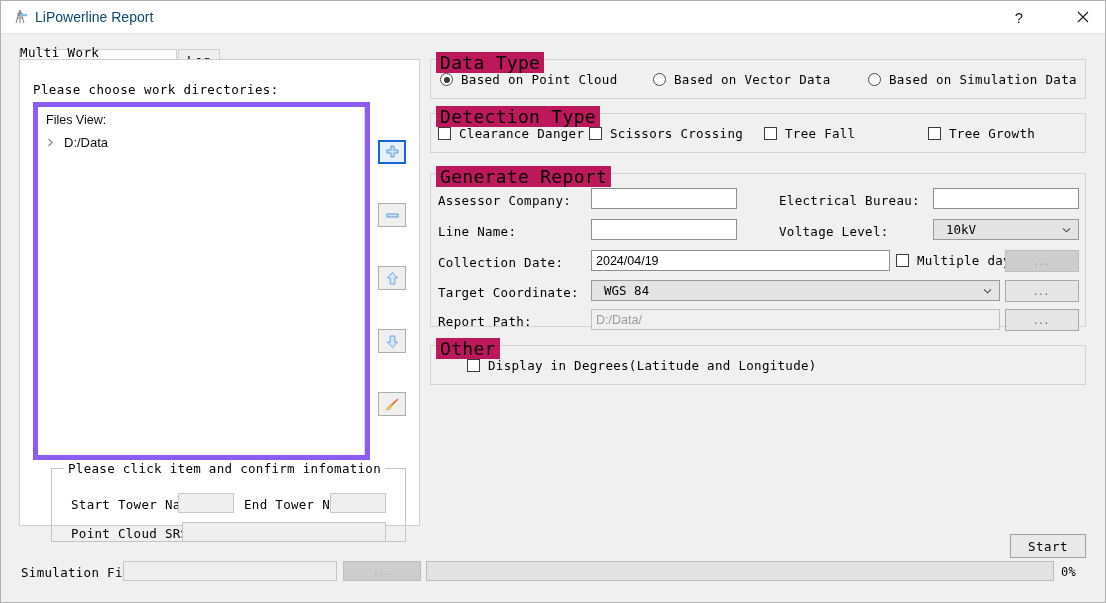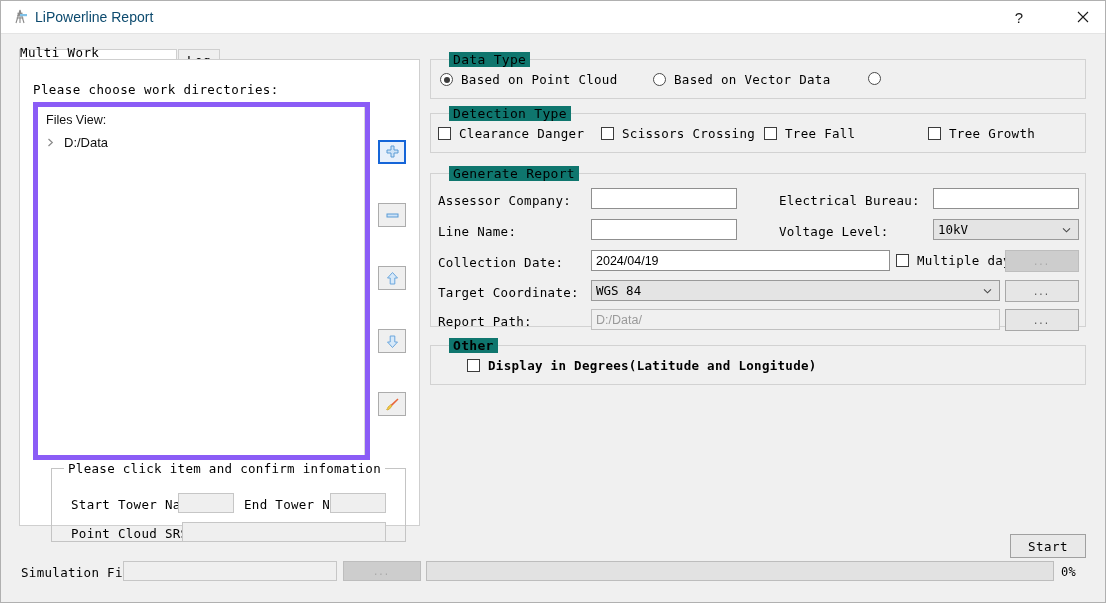--- a/index.html
+++ b/index.html
@@ -113,27 +113,27 @@
   #srs-input{
     position:absolute;left:130px;top:53px;width:204px;height:20px;
     background:#efefef;border:1px solid #c6c6c6;box-sizing:border-box;
   }
 
   
   .group{
     position:absolute;border:1px solid #d2d2d2;box-sizing:border-box;background:#f0f0f0;
   }
   .group-title{
-    position:absolute;left:18px;top:-8px;background:#0f766e;padding:0 4px;
-    font-size:13px;letter-spacing:.3px;color:#000;
+    position:absolute;left:5px;top:-8px;background:#be185d;padding:0 4px;
+    font-size:18px;letter-spacing:.3px;color:#000;
   }
   #group-data-type{left:429px;top:58px;width:656px;height:40px;}
   #group-detection-type{left:429px;top:112px;width:656px;height:40px;}
   #group-generate-report{left:429px;top:172px;width:656px;height:154px;}
-  #group-other{left:429px;top:344px;width:656px;height:40px;font-weight:bold;}
+  #group-other{left:429px;top:344px;width:656px;height:40px;}
 
   .radio-row,.check-row{position:absolute;top:12px;display:flex;align-items:center;gap:8px;}
   .radio{
     width:13px;height:13px;border-radius:50%;border:1px solid #4a4a4a;
     background:#fff;box-sizing:border-box;position:relative;flex:none;
   }
   .radio.checked::after{
     content:"";position:absolute;left:2.5px;top:2.5px;width:6px;height:6px;
     border-radius:50%;background:#3c3c3c;
   }
@@ -146,21 +146,21 @@
   
   .field-label{position:absolute;font-size:12.5px;letter-spacing:.3px;}
   .textinput{
     position:absolute;background:#ffffff;border:1px solid #8f8f8f;box-sizing:border-box;
     font-size:12.5px;padding:0 4px;display:flex;align-items:center;
     font-family:"Liberation Sans",sans-serif;
   }
   .textinput.readonly{background:#f0f0f0;border:1px solid #c0c0c0;color:#9a9a9a;}
   .combo{
     position:absolute;background:#e4e4e4;border:1px solid #9a9a9a;box-sizing:border-box;
-    font-size:12.5px;padding:0 4px;display:flex;align-items:center;
+    font-size:12.5px;padding:0 12px;display:flex;align-items:center;
   }
   .combo .chev{
     position:absolute;right:7px;top:50%;transform:translateY(-50%);
     width:9px;height:9px;color:#4a4a4a;
   }
   .dotsbtn{
     position:absolute;height:22px;width:74px;background:#e6e6e6;
     border:1px solid #a8a8a8;box-sizing:border-box;
     display:flex;align-items:center;justify-content:center;
     font-size:12px;color:#5a5a5a;letter-spacing:2px;
@@ -279,31 +279,32 @@
   <div class="radio-row" style="left:9px;">
     <span class="radio checked"></span>
     <span class="opt-label mono">Based on Point Cloud</span>
   </div>
   <div class="radio-row" style="left:222px;">
     <span class="radio"></span>
     <span class="opt-label mono">Based on Vector Data</span>
   </div>
   <div class="radio-row" style="left:437px;">
     <span class="radio"></span>
+    <span class="opt-label mono">Based on Simulation Data</span>
   </div>
 </div>
 
 <div class="group" id="group-detection-type">
   <span class="group-title mono">Detection Type</span>
 
   <div class="check-row" style="left:7px;">
     <span class="checkbox"></span>
     <span class="opt-label mono">Clearance Danger</span>
   </div>
-  <div class="check-row" style="left:170px;justify-content:flex-end;">
+  <div class="check-row" style="left:158px;justify-content:flex-end;">
     <span class="checkbox"></span>
     <span class="opt-label mono">Scissors Crossing</span>
   </div>
   <div class="check-row" style="left:333px;">
     <span class="checkbox"></span>
     <span class="opt-label mono">Tree Fall</span>
   </div>
   <div class="check-row" style="left:497px;">
     <span class="checkbox"></span>
     <span class="opt-label mono">Tree Growth</span>

